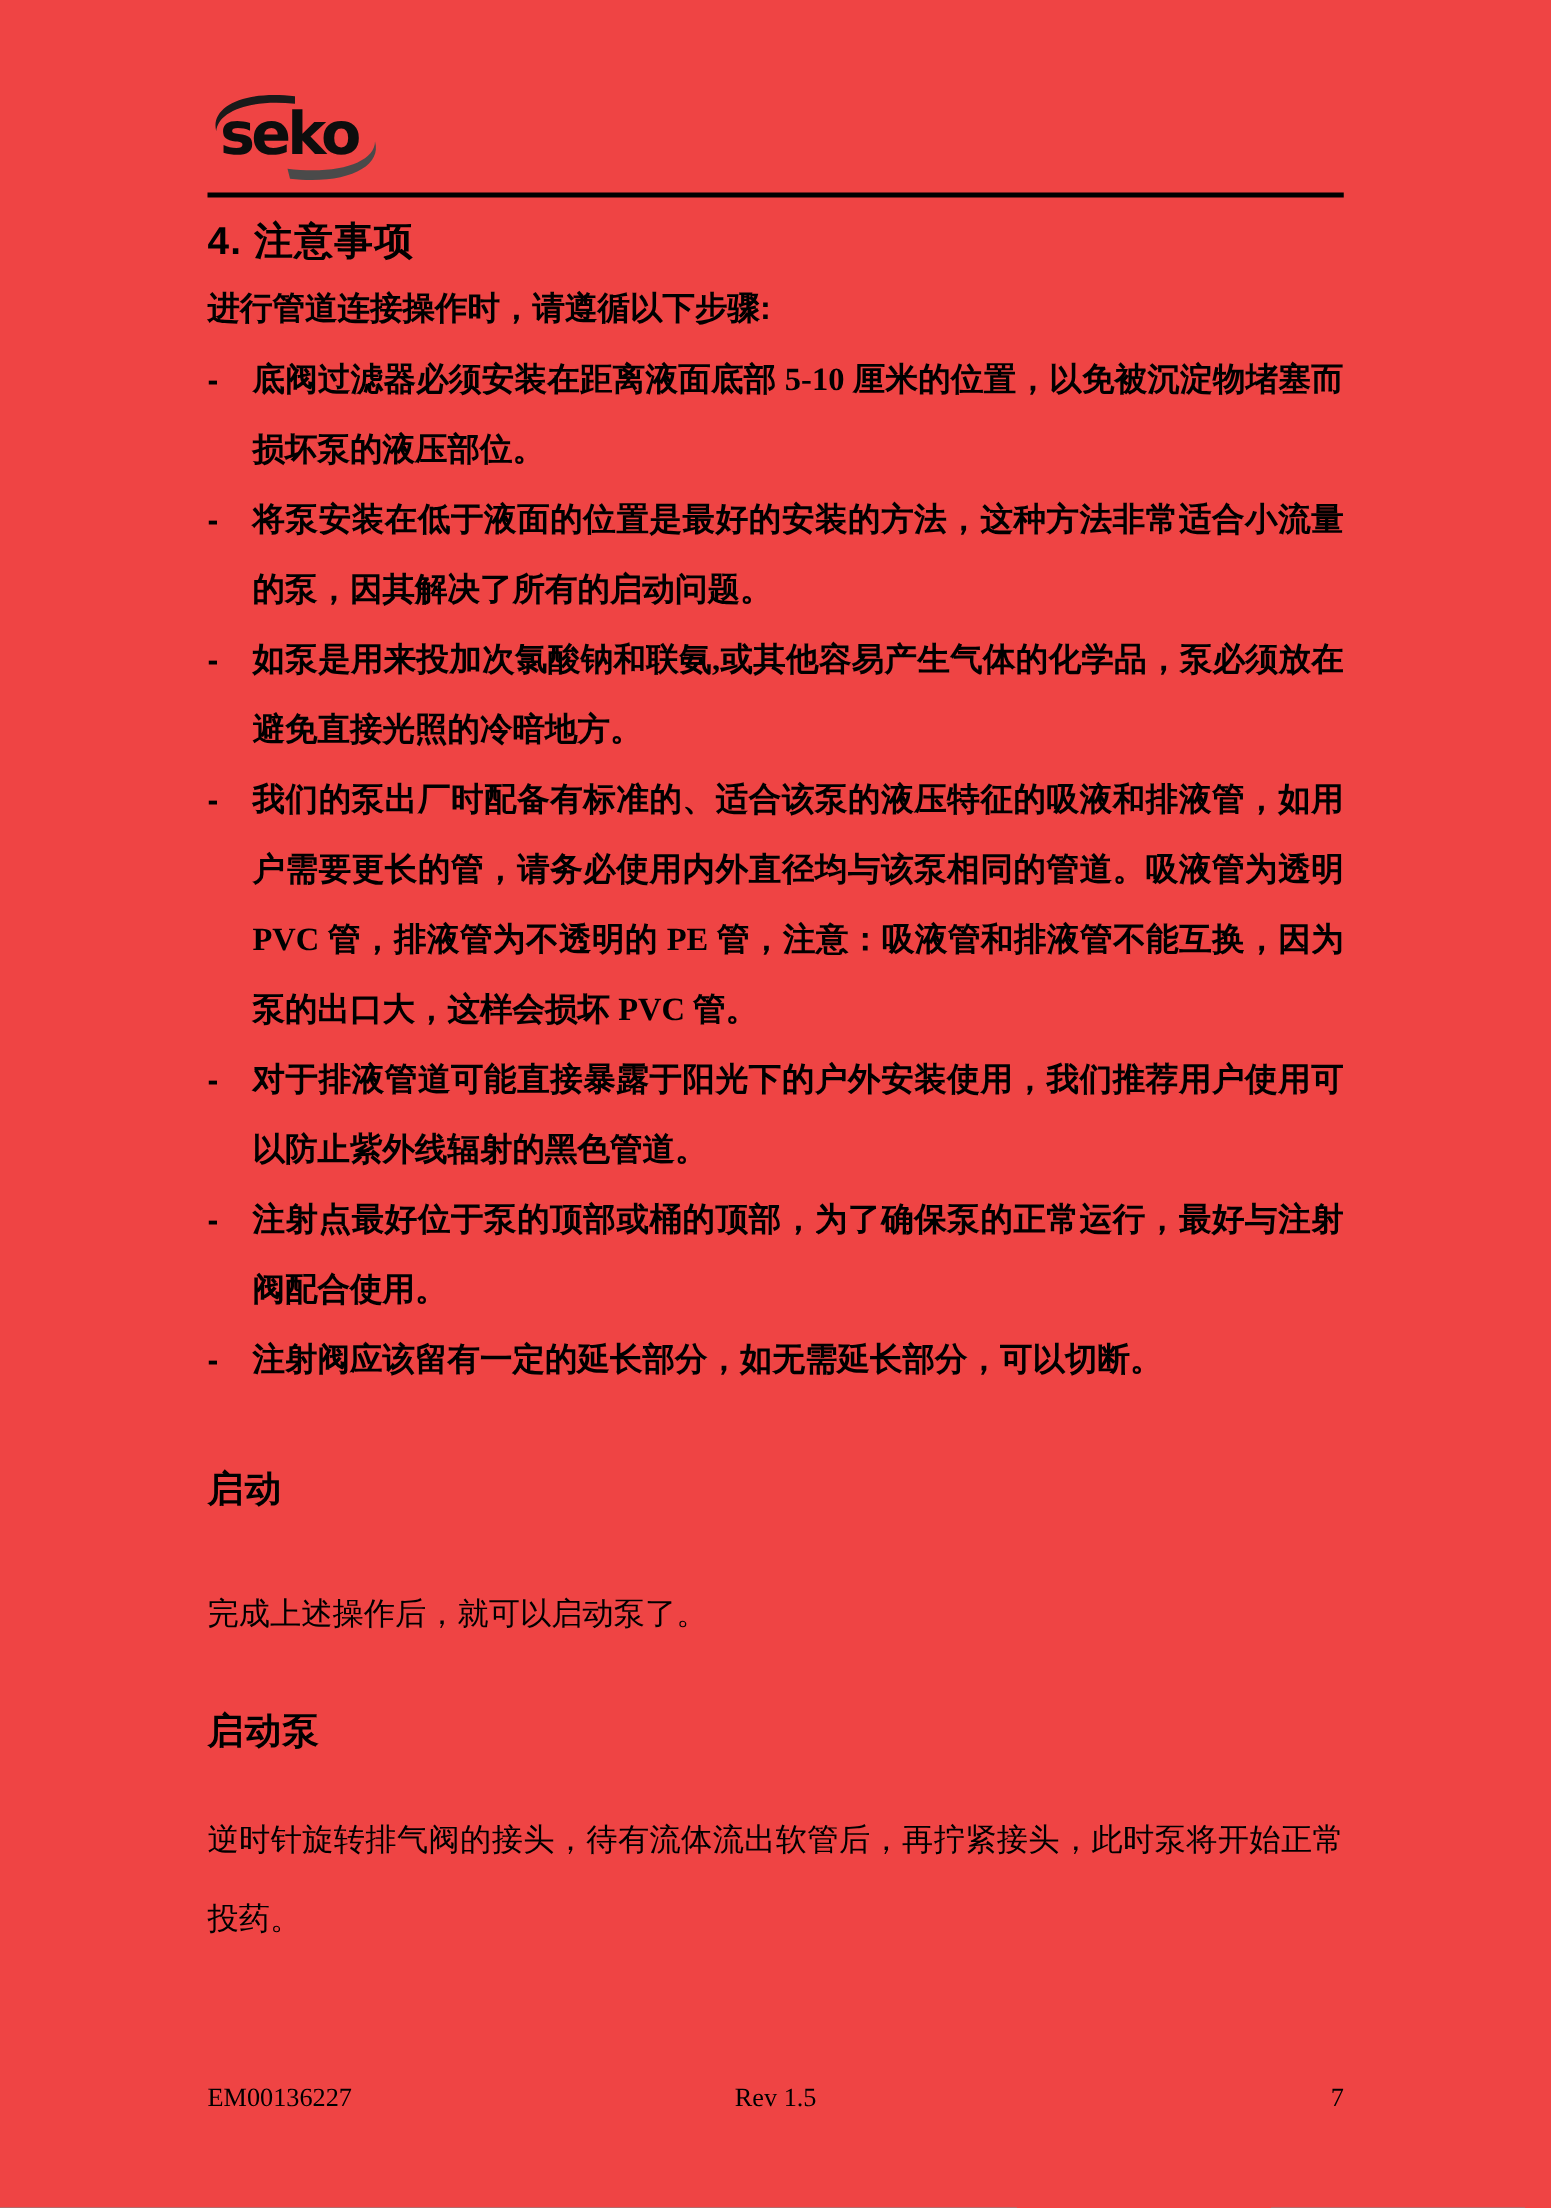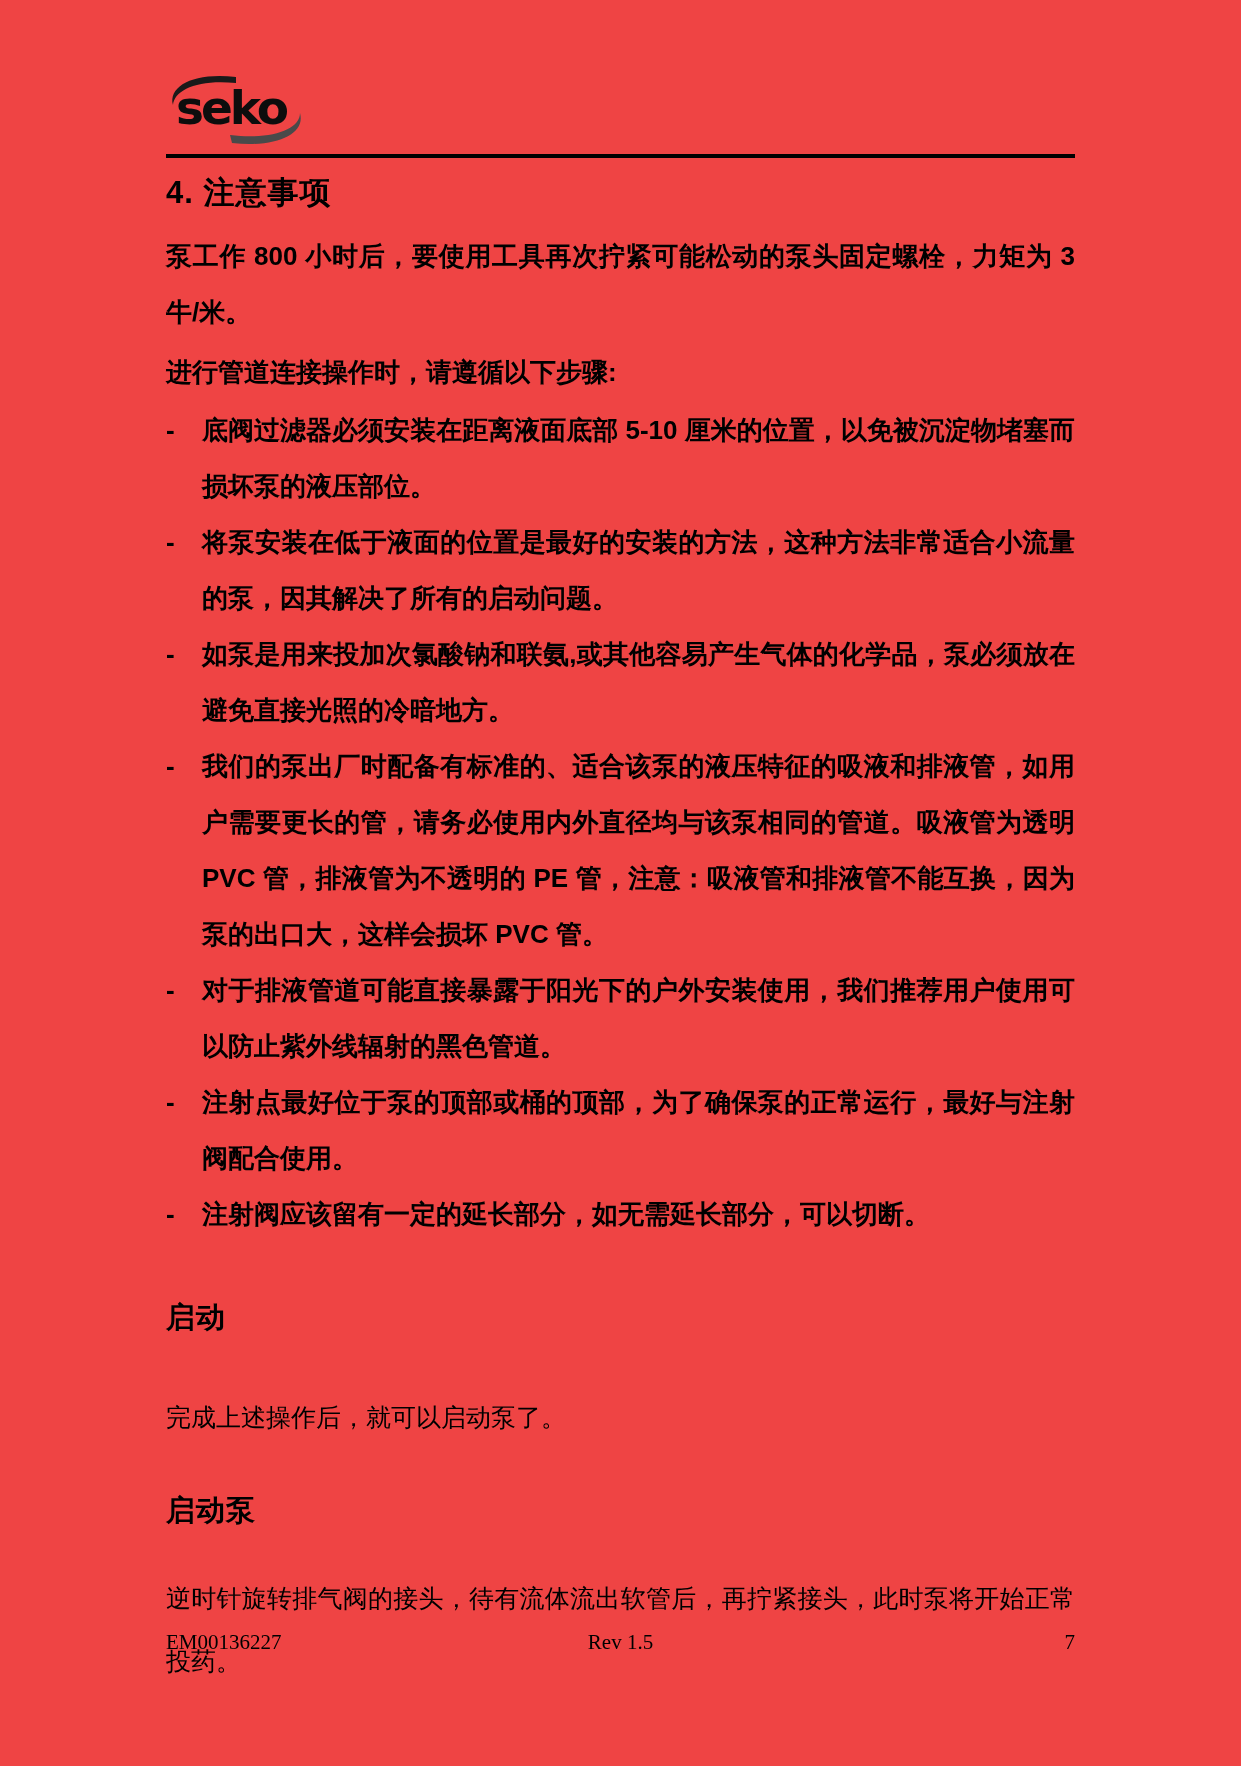--- a/index.html
+++ b/index.html
@@ -61,21 +61,21 @@
   }
   .bullet-marker {
     flex:0 0 36px;
     font-family:"Liberation Sans", sans-serif;
     font-weight:bold;
     font-size:26px;
     line-height:56px;
   }
   .bullet-text {
     flex:1;
-    font-family:Liberation Sans, sans-serif;
+    font-family:Liberation Serif, serif;
     font-weight:bold;
     font-size:26px;
     line-height:56px;
     text-align:justify;
   }
   .h-sub {
     font-family:"Liberation Sans", sans-serif;
     font-weight:bold;
     font-size:29px;
     letter-spacing:1px;
@@ -88,21 +88,21 @@
     font-size:25px;
     line-height:63px;
     text-align:justify;
   }
   .para-plain.after-start      { margin-top:48px; }
   .para-plain.after-start-pump { margin-top:36px; }
   
   .footer {
     position:absolute;
     left:166px; right:166px;
-    top:1630px;
+    top:1666px;
     display:flex;
     align-items:center;
     font-family:"Liberation Serif", serif;
     font-size:21px;
   }
   .footer-doc   { flex:1; text-align:left; }
   .footer-rev   { flex:1; text-align:center; }
   .footer-page  { flex:1; text-align:right; }
 </style>
 </head>
@@ -116,21 +116,20 @@
         <path d="M70,5 C28,0 2,14 7,33 C8,18 32,7 70,11 Z" fill="#1a1a1a"></path>
         <path d="M66,71 C110,76 140,62 134,41 C134,58 104,68 64,63 Z" fill="#4a4a4a"></path>
       </svg>
       <span class="logo-text">seko</span>
     </div>
 
     <div class="rule"></div>
 
     <div class="h-main">4. 注意事项</div>
 
-    <div class="para-bold">泵工作 800 小时后，要使用工具再次拧紧可能松动的泵头固定螺栓，力矩为 3 牛/米。</div>
 
     <div class="para-bold steps-intro">进行管道连接操作时，请遵循以下步骤:</div>
 
     <div class="bullet-list">
       <div class="bullet-row">
         <span class="bullet-marker">-</span>
         <span class="bullet-text">底阀过滤器必须安装在距离液面底部 5-10 厘米的位置，以免被沉淀物堵塞而损坏泵的液压部位。</span>
       </div>
       <div class="bullet-row">
         <span class="bullet-marker">-</span>

